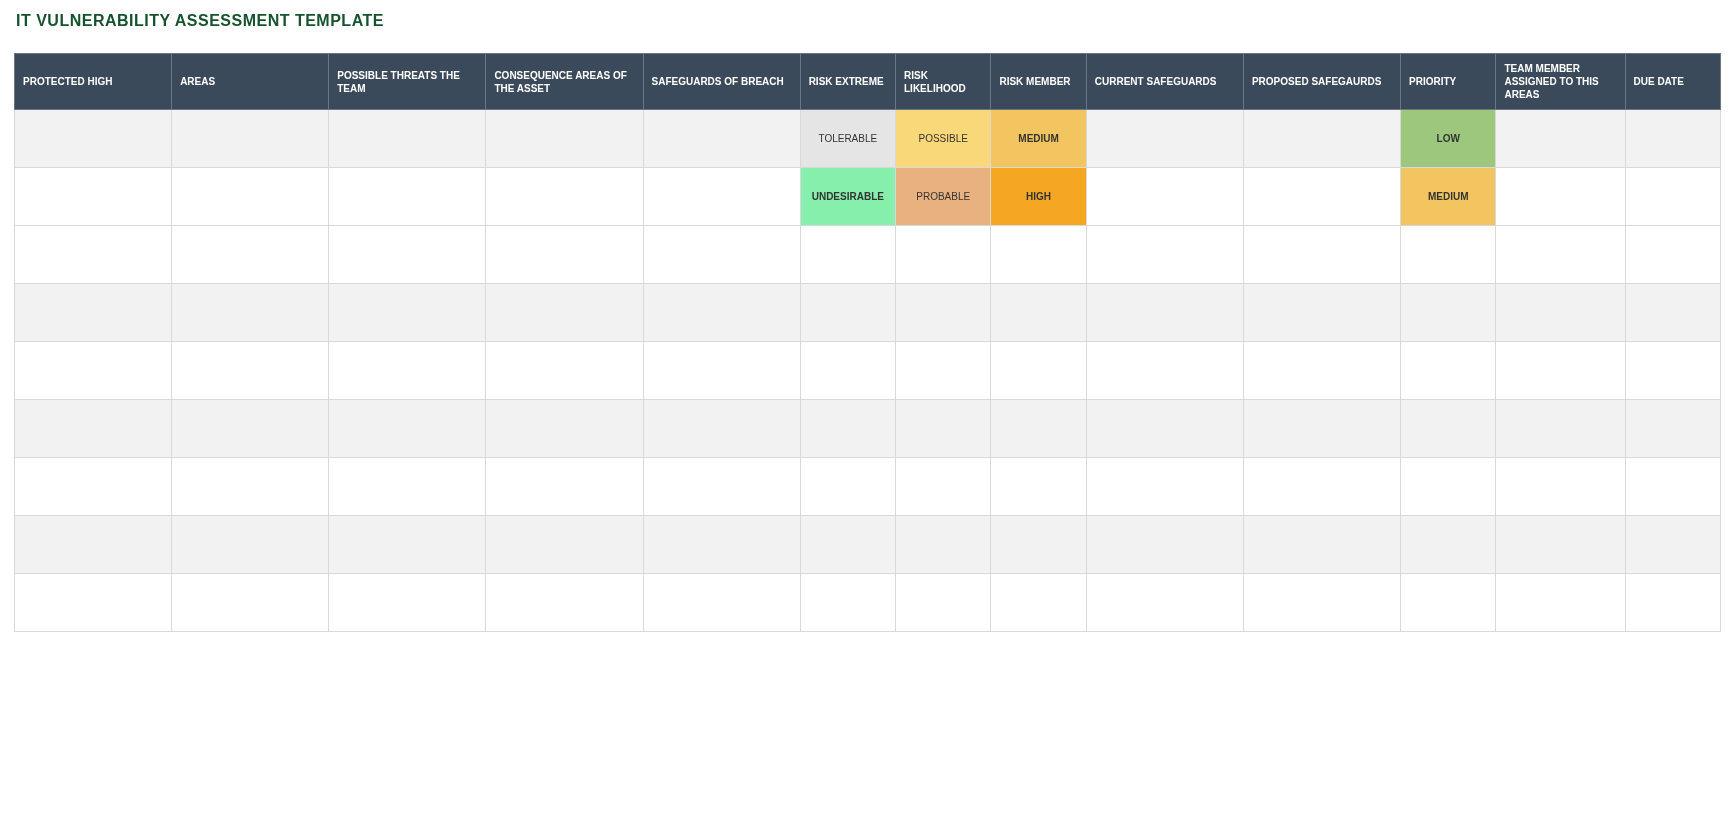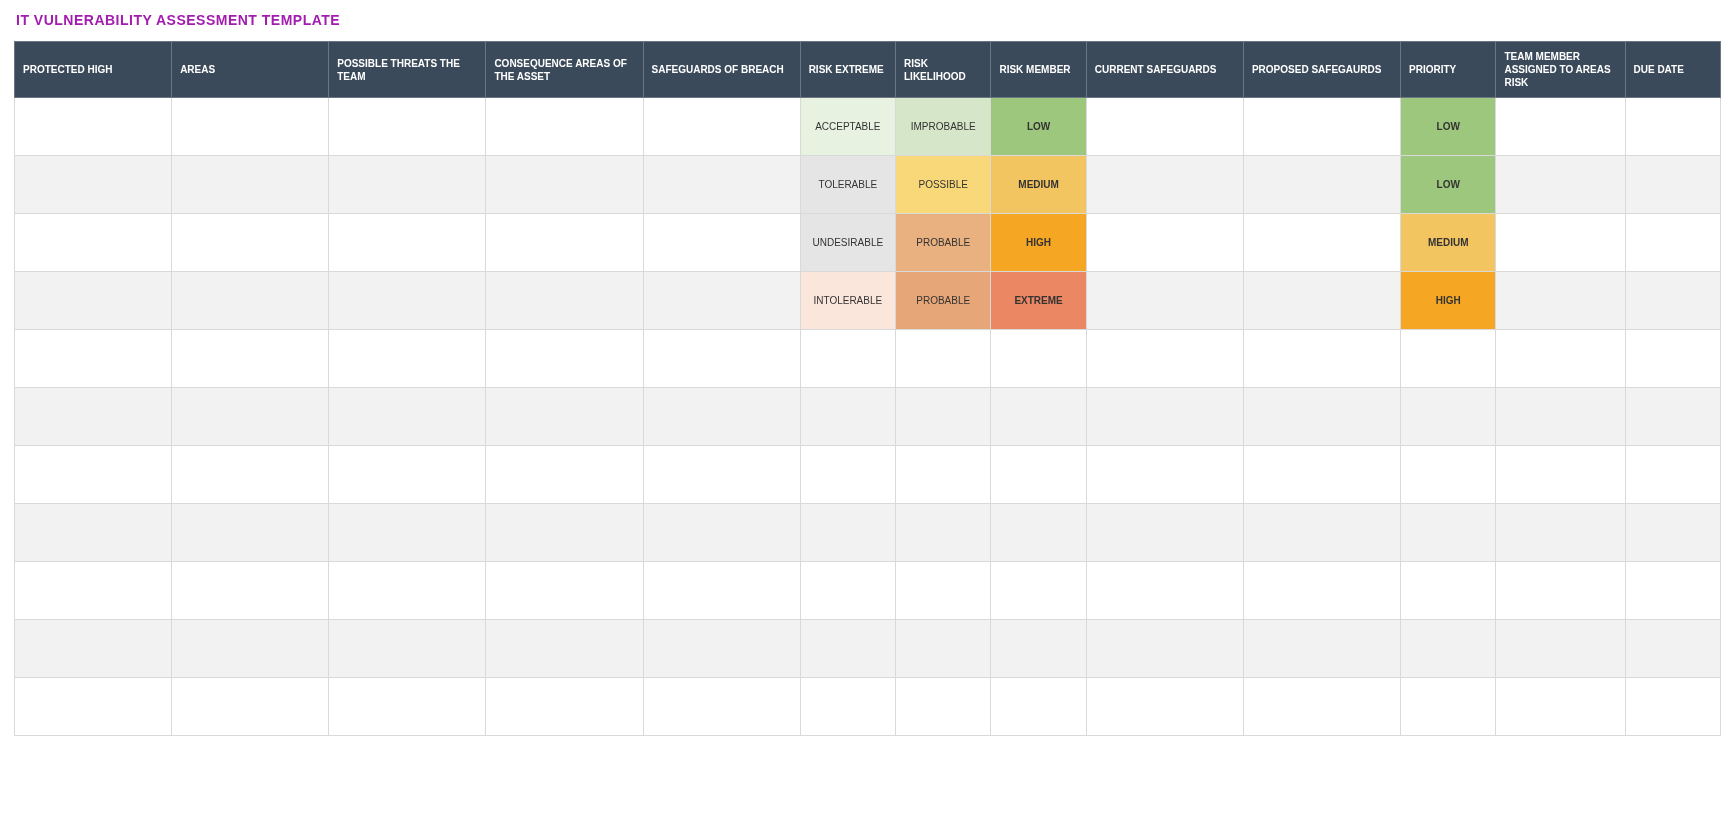--- a/index.html
+++ b/index.html
@@ -4,25 +4,25 @@
 <style>
   * { box-sizing: border-box; }
   body {
     margin: 0;
     padding: 12px 14px;
     font-family: "Segoe UI", Arial, sans-serif;
     background: #fff;
     width: 1735px;
   }
   h1.title {
-    font-size: 14px;
+    font-size: 16px;
     font-weight: 700;
     letter-spacing: 0.5px;
-    color: #a21caf;
-    margin: 0 0 13px 2px;
+    color: #14532d;
+    margin: 0 0 23px 2px;
   }
   table {
     border-collapse: collapse;
     width: 100%;
     table-layout: fixed;
   }
   th {
     background: #3b4a5a;
     color: #fff;
     font-size: 10px;
@@ -41,21 +41,21 @@
     text-align: center;
     vertical-align: middle;
     color: #333;
   }
   tr.odd  td.blank { background: #ffffff; }
   tr.even td.blank { background: #f2f2f2; }
 
   
   .sev-acceptable  { background: #e8f2e0; }
   .sev-tolerable   { background: #e5e5e5; }
-  .sev-undesirable { background: #e5e5e5; }
+  .sev-undesirable { background: #86efac; font-weight: bold; }
   .sev-intolerable { background: #fae6da; }
   
   .lik-improbable  { background: #d6e6c8; }
   .lik-possible    { background: #f8d878; }
   .lik-probable    { background: #e9b080; }
   .lik-probable2   { background: #e7a678; }
   
   .lvl-low     { background: #9ec77e; font-weight:700;}
   .lvl-medium  { background: #f2c560; font-weight:700;}
   .lvl-high    { background: #f5a623; font-weight:700;}
@@ -107,40 +107,25 @@
         <th>AREAS</th>
         <th>POSSIBLE THREATS THE TEAM</th>
         <th>CONSEQUENCE AREAS OF THE ASSET</th>
         <th>SAFEGUARDS OF BREACH</th>
         <th>RISK EXTREME</th>
         <th>RISK LIKELIHOOD</th>
         <th>RISK MEMBER</th>
         <th>CURRENT SAFEGUARDS</th>
         <th>PROPOSED SAFEGAURDS</th>
         <th>PRIORITY</th>
-        <th>TEAM MEMBER ASSIGNED TO AREAS RISK</th>
+        <th>TEAM MEMBER ASSIGNED TO THIS AREAS</th>
         <th>DUE DATE</th>
       </tr>
   </thead>
   <tbody id="body">
-      <tr class="odd">
-        <td class="blank"></td>
-        <td class="blank"></td>
-        <td class="blank"></td>
-        <td class="blank"></td>
-        <td class="blank"></td>
-        <td class="sev-acceptable">ACCEPTABLE</td>
-        <td class="lik-improbable">IMPROBABLE</td>
-        <td class="lvl-low">LOW</td>
-        <td class="blank"></td>
-        <td class="blank"></td>
-        <td class="pri-low">LOW</td>
-        <td class="blank"></td>
-        <td class="blank"></td>
-      </tr>
       <tr class="even">
         <td class="blank"></td>
         <td class="blank"></td>
         <td class="blank"></td>
         <td class="blank"></td>
         <td class="blank"></td>
         <td class="sev-tolerable">TOLERABLE</td>
         <td class="lik-possible">POSSIBLE</td>
         <td class="lvl-medium">MEDIUM</td>
         <td class="blank"></td>
@@ -157,35 +142,20 @@
         <td class="blank"></td>
         <td class="sev-undesirable">UNDESIRABLE</td>
         <td class="lik-probable">PROBABLE</td>
         <td class="lvl-high">HIGH</td>
         <td class="blank"></td>
         <td class="blank"></td>
         <td class="pri-medium">MEDIUM</td>
         <td class="blank"></td>
         <td class="blank"></td>
       </tr>
-      <tr class="even">
-        <td class="blank"></td>
-        <td class="blank"></td>
-        <td class="blank"></td>
-        <td class="blank"></td>
-        <td class="blank"></td>
-        <td class="sev-intolerable">INTOLERABLE</td>
-        <td class="lik-probable2">PROBABLE</td>
-        <td class="lvl-extreme">EXTREME</td>
-        <td class="blank"></td>
-        <td class="blank"></td>
-        <td class="pri-high">HIGH</td>
-        <td class="blank"></td>
-        <td class="blank"></td>
-      </tr>
       <tr class="odd">
         <td class="blank"></td>
         <td class="blank"></td>
         <td class="blank"></td>
         <td class="blank"></td>
         <td class="blank"></td>
         <td class="blank"></td>
         <td class="blank"></td>
         <td class="blank"></td>
         <td class="blank"></td>

